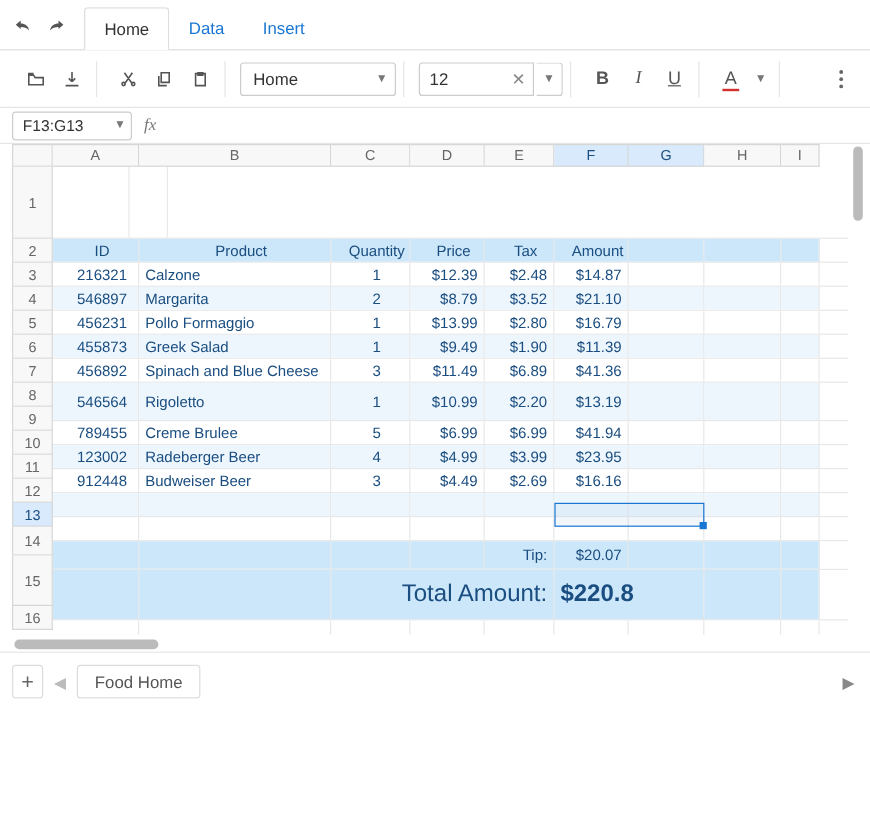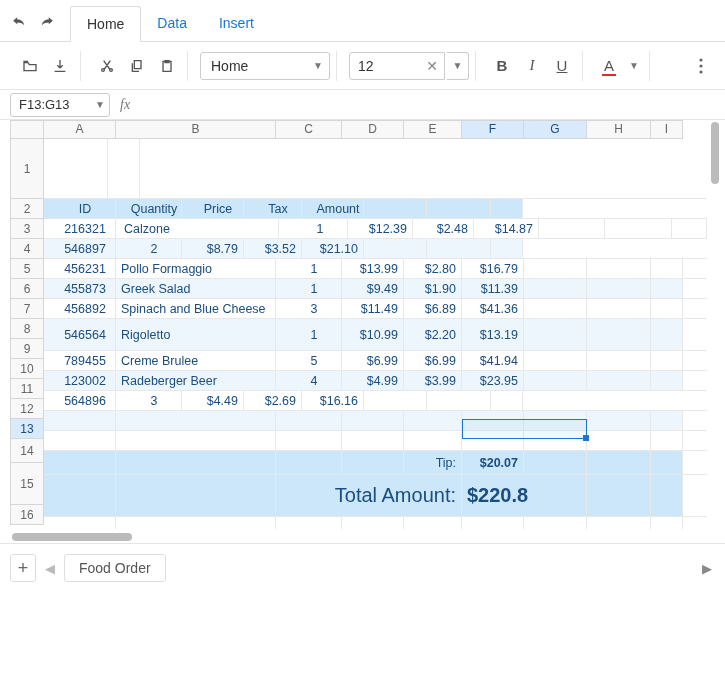--- a/index.html
+++ b/index.html
@@ -144,21 +144,21 @@
     position:absolute;
     border:1px solid #1976d2;
     background: rgba(25,118,210,0.06);
     z-index:2; pointer-events:none;
   }
   .sel-outline::after {
     content:''; position:absolute; right:-3px; bottom:-3px;
     width:6px; height:6px; background:#1976d2;
   }
   .tip-row .cell { background:#cce7f9; color:#1a4d80;}
-  .tip-row .bold { font-weight:bold; }
+  .tip-row .bold { font-weight:normal; }
   .total-row .cell { background:#cce7f9; color:#1a4d80;}
   .total-label { font-size:20px; justify-content:flex-end; }
   .total-val { font-size:20px; font-weight:bold; justify-content:flex-start; }
 
   .vscroll {
     position:absolute; right:4px; top:0; bottom:14px; width:12px;
     z-index:4;
   }
   .vscroll .track { position:absolute; inset:0; }
   .vscroll .thumb { position:absolute; top:2px; left:2px; right:2px; height:62px; background:#bbb; border-radius:6px;}
@@ -318,41 +318,43 @@
       <div class="rh" style="height: 42px;">15</div>
       <div class="rh" style="height: 20px;">16</div>
     </div>
   <div class="grid" id="grid">
       <div class="row " style="height: 60px;">
         <div class="cell " style="width: 64px;"></div>
         <div class="cell " style="width: 32px;"></div>
       </div>
       <div class="row hdr-row" style="height: 20px;">
         <div class="cell ctr" style="width: 72px;">ID</div>
+        <div class="cell ctr" style="width: 160px;">Product</div>
         <div class="cell ctr" style="width: 66px;">Quantity</div>
         <div class="cell ctr" style="width: 62px;">Price</div>
         <div class="cell ctr" style="width: 58px;">Tax</div>
         <div class="cell ctr" style="width: 62px;">Amount</div>
         <div class="cell " style="width: 63px; background: rgb(204, 231, 249);"></div>
         <div class="cell " style="width: 64px;"></div>
         <div class="cell " style="width: 32px;"></div>
       </div>
-      <div class="row data-row" style="height: 20px; justify-content: space-between;">
+      <div class="row data-row" style="height: 20px;">
         <div class="cell ctr" style="width: 72px;">216321</div>
         <div class="cell product" style="width: 160px;">Calzone</div>
         <div class="cell ctr" style="width: 66px;">1</div>
         <div class="cell num" style="width: 62px;">$12.39</div>
         <div class="cell num" style="width: 58px;">$2.48</div>
         <div class="cell num" style="width: 62px;">$14.87</div>
         <div class="cell " style="width: 63px;"></div>
         <div class="cell " style="width: 64px;"></div>
         <div class="cell " style="width: 32px;"></div>
       </div>
       <div class="row data-row alt" style="height: 20px;">
         <div class="cell ctr" style="width: 72px;">546897</div>
+        <div class="cell product" style="width: 160px;">Margarita</div>
         <div class="cell ctr" style="width: 66px;">2</div>
         <div class="cell num" style="width: 62px;">$8.79</div>
         <div class="cell num" style="width: 58px;">$3.52</div>
         <div class="cell num" style="width: 62px;">$21.10</div>
         <div class="cell " style="width: 63px; background: rgb(237, 246, 253);"></div>
         <div class="cell " style="width: 64px;"></div>
         <div class="cell " style="width: 32px;"></div>
       </div>
       <div class="row data-row" style="height: 20px;">
         <div class="cell ctr" style="width: 72px;">456231</div>
@@ -414,21 +416,22 @@
         <div class="cell product" style="width: 160px;">Radeberger Beer</div>
         <div class="cell ctr" style="width: 66px;">4</div>
         <div class="cell num" style="width: 62px;">$4.99</div>
         <div class="cell num" style="width: 58px;">$3.99</div>
         <div class="cell num" style="width: 62px;">$23.95</div>
         <div class="cell " style="width: 63px; background: rgb(237, 246, 253);"></div>
         <div class="cell " style="width: 64px;"></div>
         <div class="cell " style="width: 32px;"></div>
       </div>
       <div class="row data-row" style="height: 20px;">
-        <div class="cell ctr" style="width: 72px;">564896</div>
+        <div class="cell ctr" style="width: 72px;">912448</div>
+        <div class="cell product" style="width: 160px;">Budweiser Beer</div>
         <div class="cell ctr" style="width: 66px;">3</div>
         <div class="cell num" style="width: 62px;">$4.49</div>
         <div class="cell num" style="width: 58px;">$2.69</div>
         <div class="cell num" style="width: 62px;">$16.16</div>
         <div class="cell " style="width: 63px;"></div>
         <div class="cell " style="width: 64px;"></div>
         <div class="cell " style="width: 32px;"></div>
       </div>
       <div class="row data-row alt" style="height: 20px;">
         <div class="cell " style="width: 72px; background: rgb(237, 246, 253);"></div>
@@ -489,15 +492,15 @@
       <div class="thumb"></div>
     </div>
   <div class="hscroll">
       <div class="thumb"></div>
     </div>
 </div>
 
 <div class="sheet-tabs">
   <div class="st-btn" style="font-size:18px;line-height:1;">+</div>
   <div class="st-btn st-arrow">◀</div>
-  <div class="sheet-tab">Food Order</div>
+  <div class="sheet-tab">Food Home</div>
   <div class="st-btn st-arrow st-arrow-right">▶</div>
 </div>
 
 </body></html>

